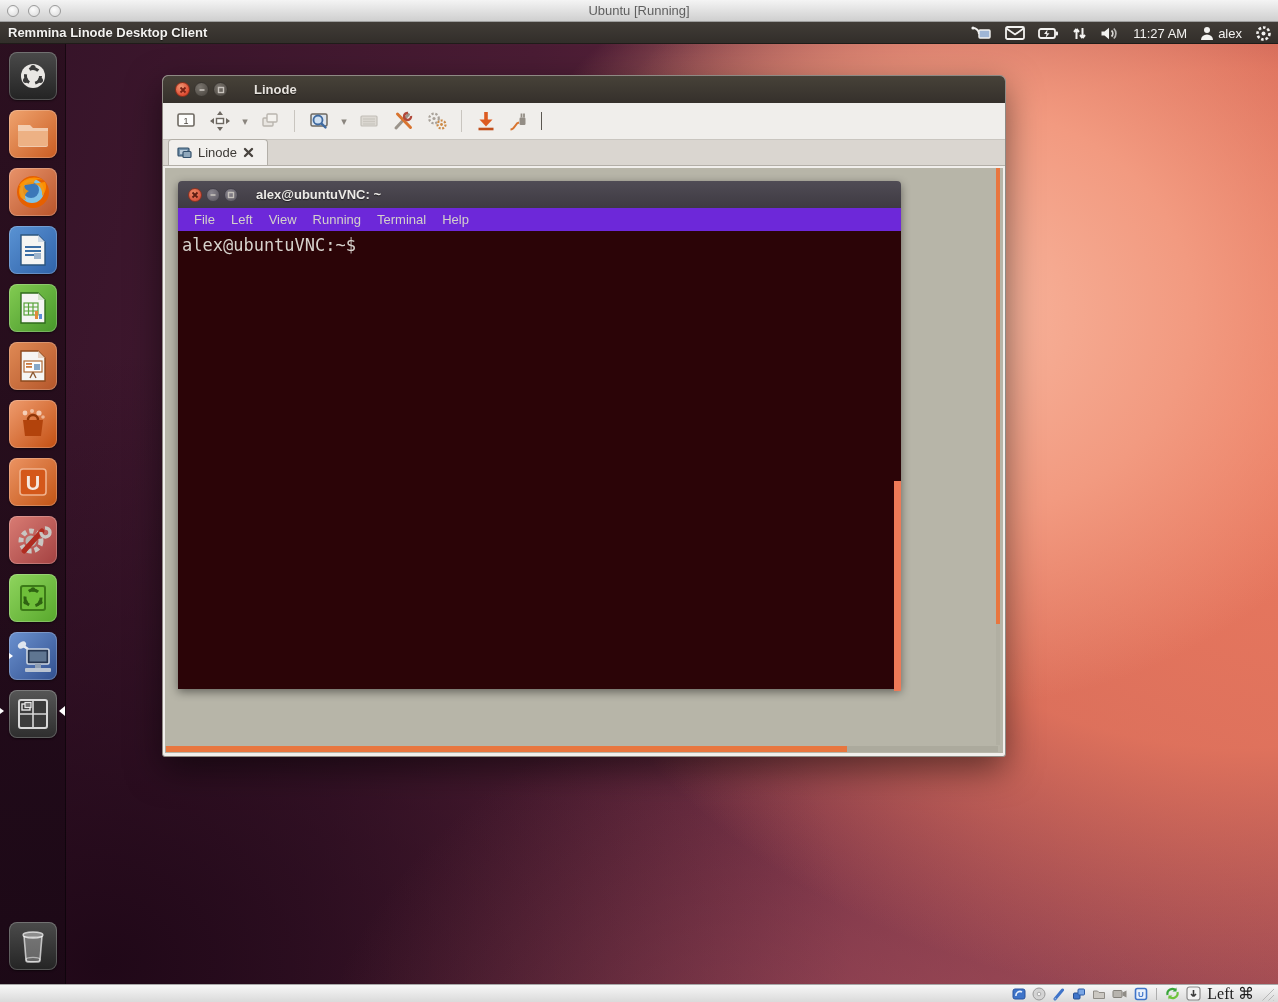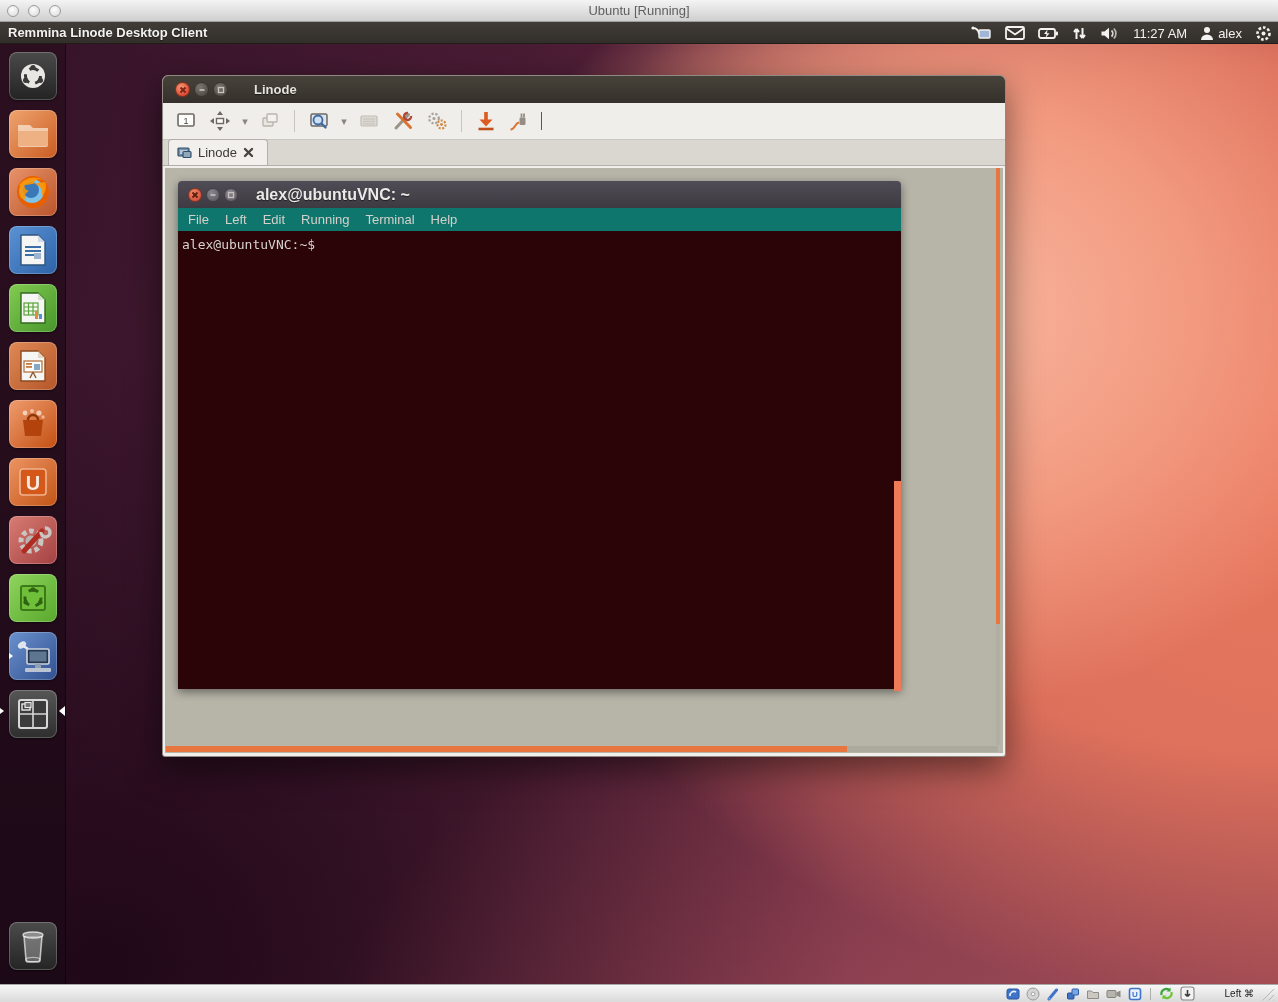--- a/index.html
+++ b/index.html
@@ -97,35 +97,35 @@
   .terminal { position:absolute; left:13px; top:13px; width:723px; height:508px;
     box-shadow:0 3px 10px rgba(0,0,0,.45); border-radius:4px 4px 0 0; }
   .t-titlebar { height:27px; background:linear-gradient(#504c55,#3e3a42);
     border-radius:4px 4px 0 0; display:flex; align-items:center; padding-left:10px; }
   .t-btn { width:14px; height:14px; border-radius:50%; margin-right:4px;
     display:flex; align-items:center; justify-content:center; }
   .t-close { background:radial-gradient(circle at 38% 32%, #ee8a65, #d8543f 72%);
     border:1px solid #8e3322; }
   .t-gray { background:radial-gradient(circle at 38% 32%, #8a868f, #66626b 72%);
     border:1px solid #43404a; }
-  .t-title { font-size:16px; font-weight:bold; color:#eceae7; margin-left:14px;
+  .t-title { font-size:13px; font-weight:bold; color:#eceae7; margin-left:14px;
     text-shadow:0 1px 1px rgba(0,0,0,.55); }
-  .t-menubar { height:23px; background:#0f766e; display:flex; align-items:center;
-    padding-left:2px; }
+  .t-menubar { height:23px; background:#6d28d9; display:flex; align-items:center;
+    padding-left:8px; }
   .t-menu-item { font-size:13px; color:#d3d0cb; padding:0 8px; }
   .t-body { height:458px; background:#2b0407; padding:4px 4px; }
-  .t-prompt { font-family:"DejaVu Sans Mono", monospace; font-size:13px; color:#d6d2cc; }
+  .t-prompt { font-family:"DejaVu Sans Mono", monospace; font-size:17px; color:#d6d2cc; }
 
   
   .vbox-statusbar { position:absolute; left:0; top:984px; width:1278px; height:18px;
     background:linear-gradient(#f7f7f7,#dadada); border-top:1px solid #a8a8a8;
     display:flex; align-items:center; justify-content:flex-end; gap:6px;
     padding-right:4px; z-index:20; }
   .sb-sep { width:1px; height:12px; background:#adadad; margin:0 2px; }
-  .sb-hostkey { font-size:10px; color:#1d1d1d; font-family:Liberation Sans, sans-serif;margin-left:24px; }
+  .sb-hostkey { font-size:16px; color:#1d1d1d; font-family:Liberation Serif, serif; }
   .sb-grip { width:14px; height:14px;
     background:repeating-linear-gradient(135deg, transparent 0 3px, #b7b7b7 3px 4px);
     clip-path:polygon(100% 0, 100% 100%, 0 100%); }
   .sb-icon { display:flex; align-items:center; }
 </style>
 </head>
 <body>
 
 <div class="page">
 
@@ -452,21 +452,21 @@
           <div class="t-btn t-gray">
             <svg width="8" height="8" viewBox="0 0 8 8">
                 <rect x="1.5" y="1.5" width="5" height="5" fill="none" stroke="#c5c1bb" stroke-width="1.4"></rect>
               </svg>
           </div>
           <span class="t-title">alex@ubuntuVNC: ~</span>
         </div>
         <div class="t-menubar">
           <span class="t-menu-item">File</span>
           <span class="t-menu-item">Left</span>
-          <span class="t-menu-item">Edit</span>
+          <span class="t-menu-item">View</span>
           <span class="t-menu-item">Running</span>
           <span class="t-menu-item">Terminal</span>
           <span class="t-menu-item">Help</span>
         </div>
         <div class="t-body">
           <span class="t-prompt">alex@ubuntuVNC:~$</span>
         </div>
       </div>
 
       <div class="orange-bar"></div>

